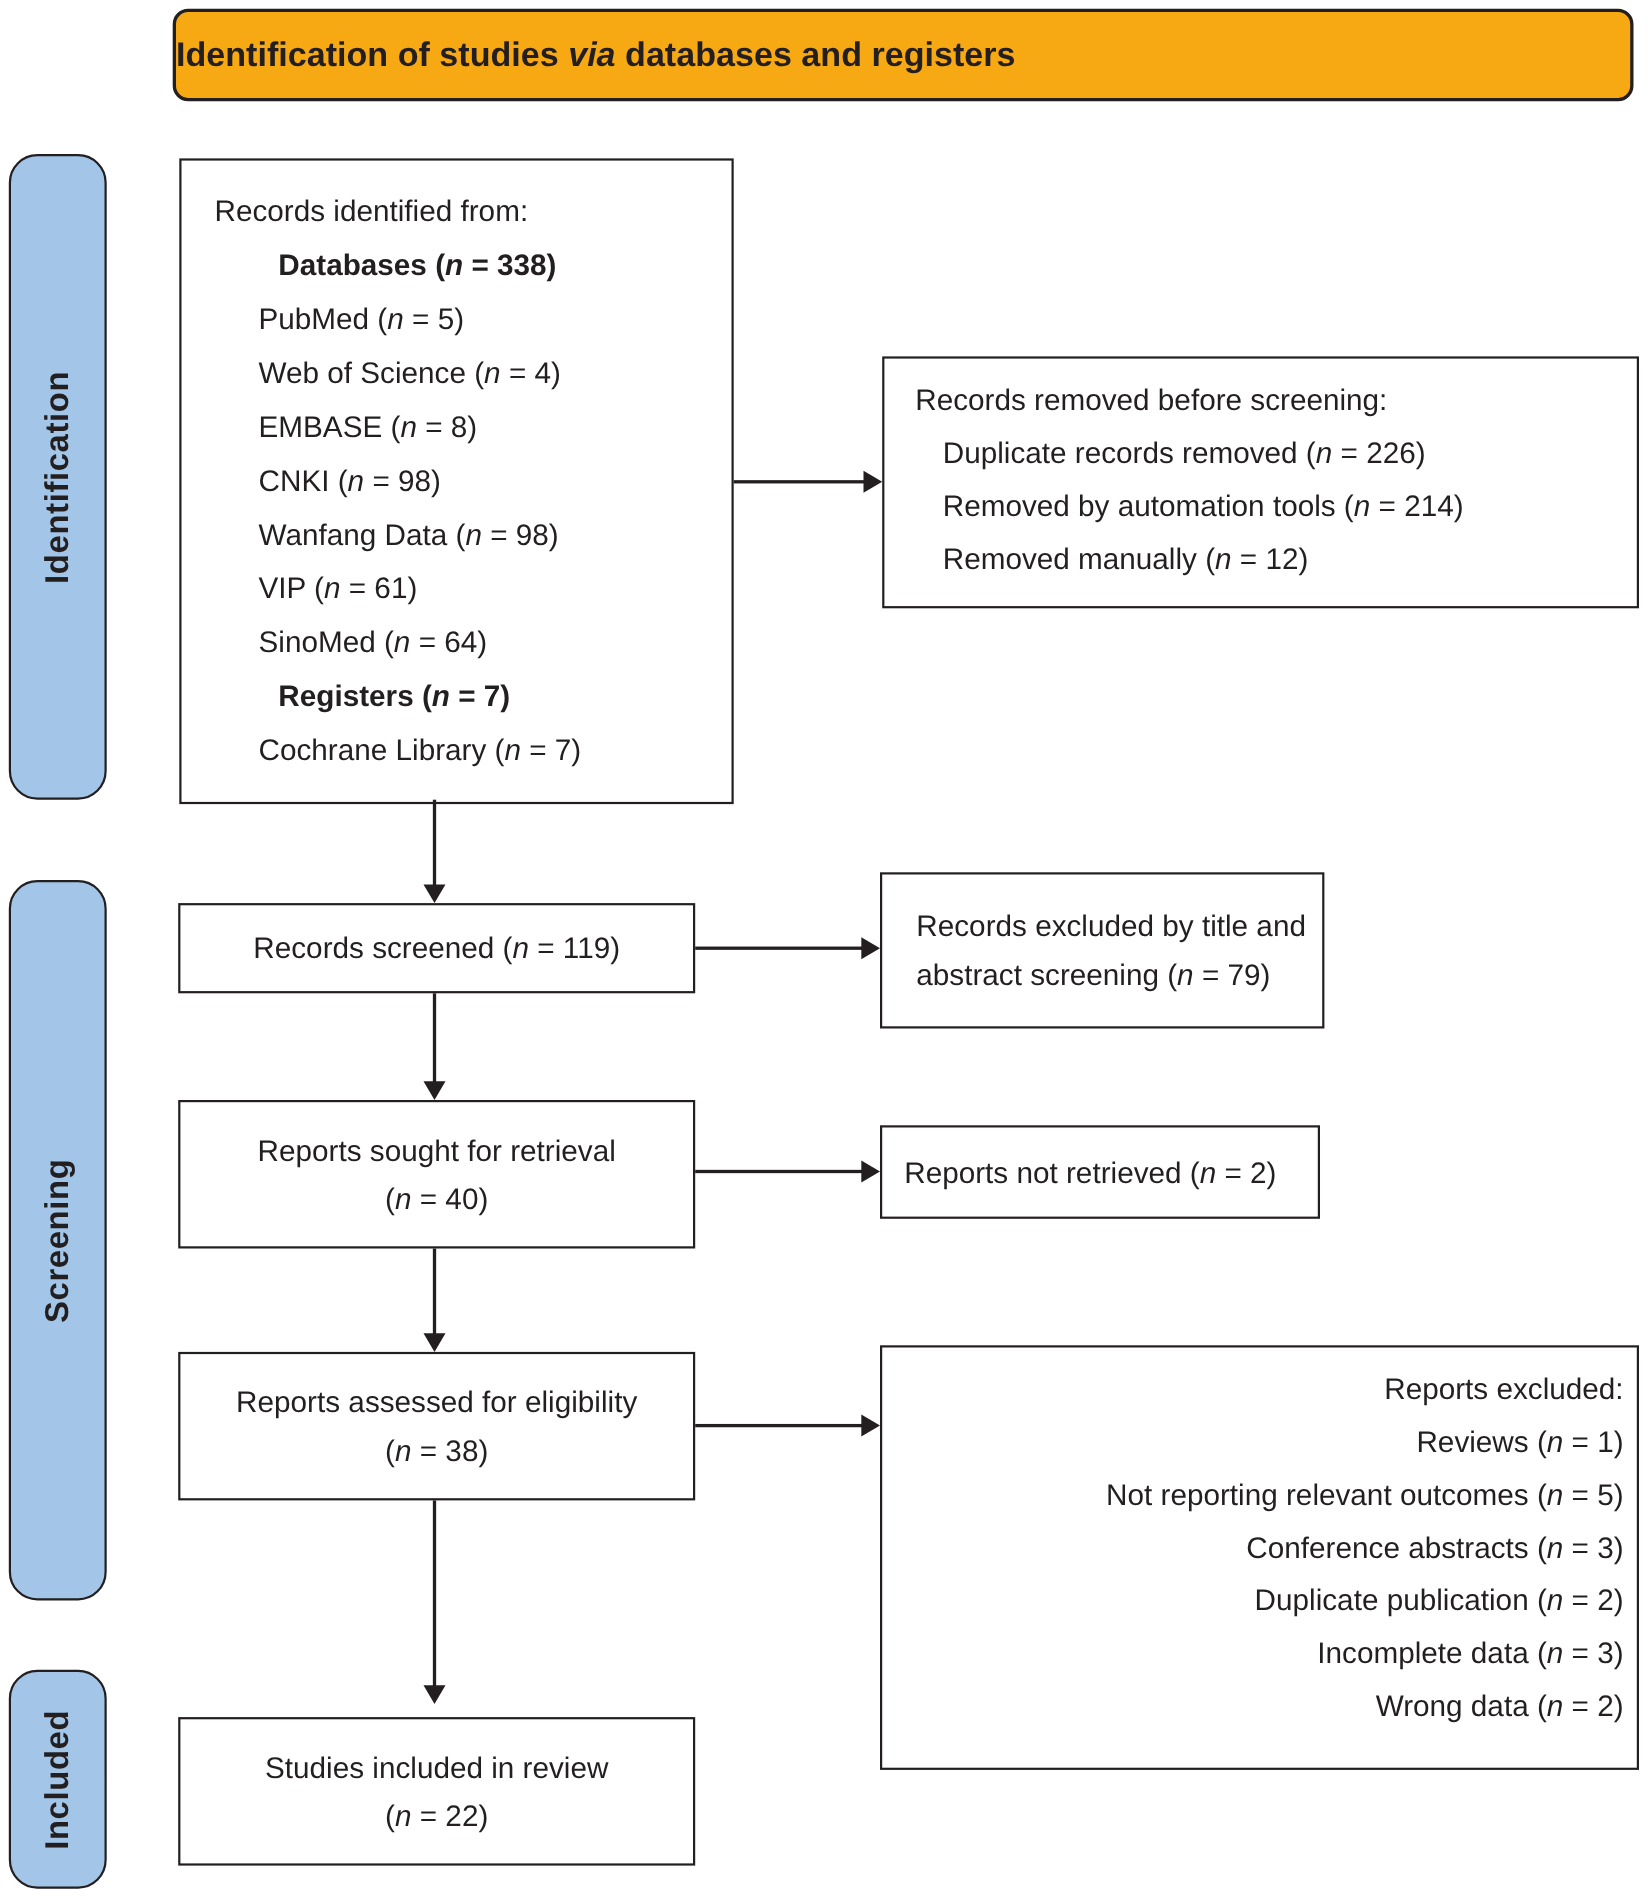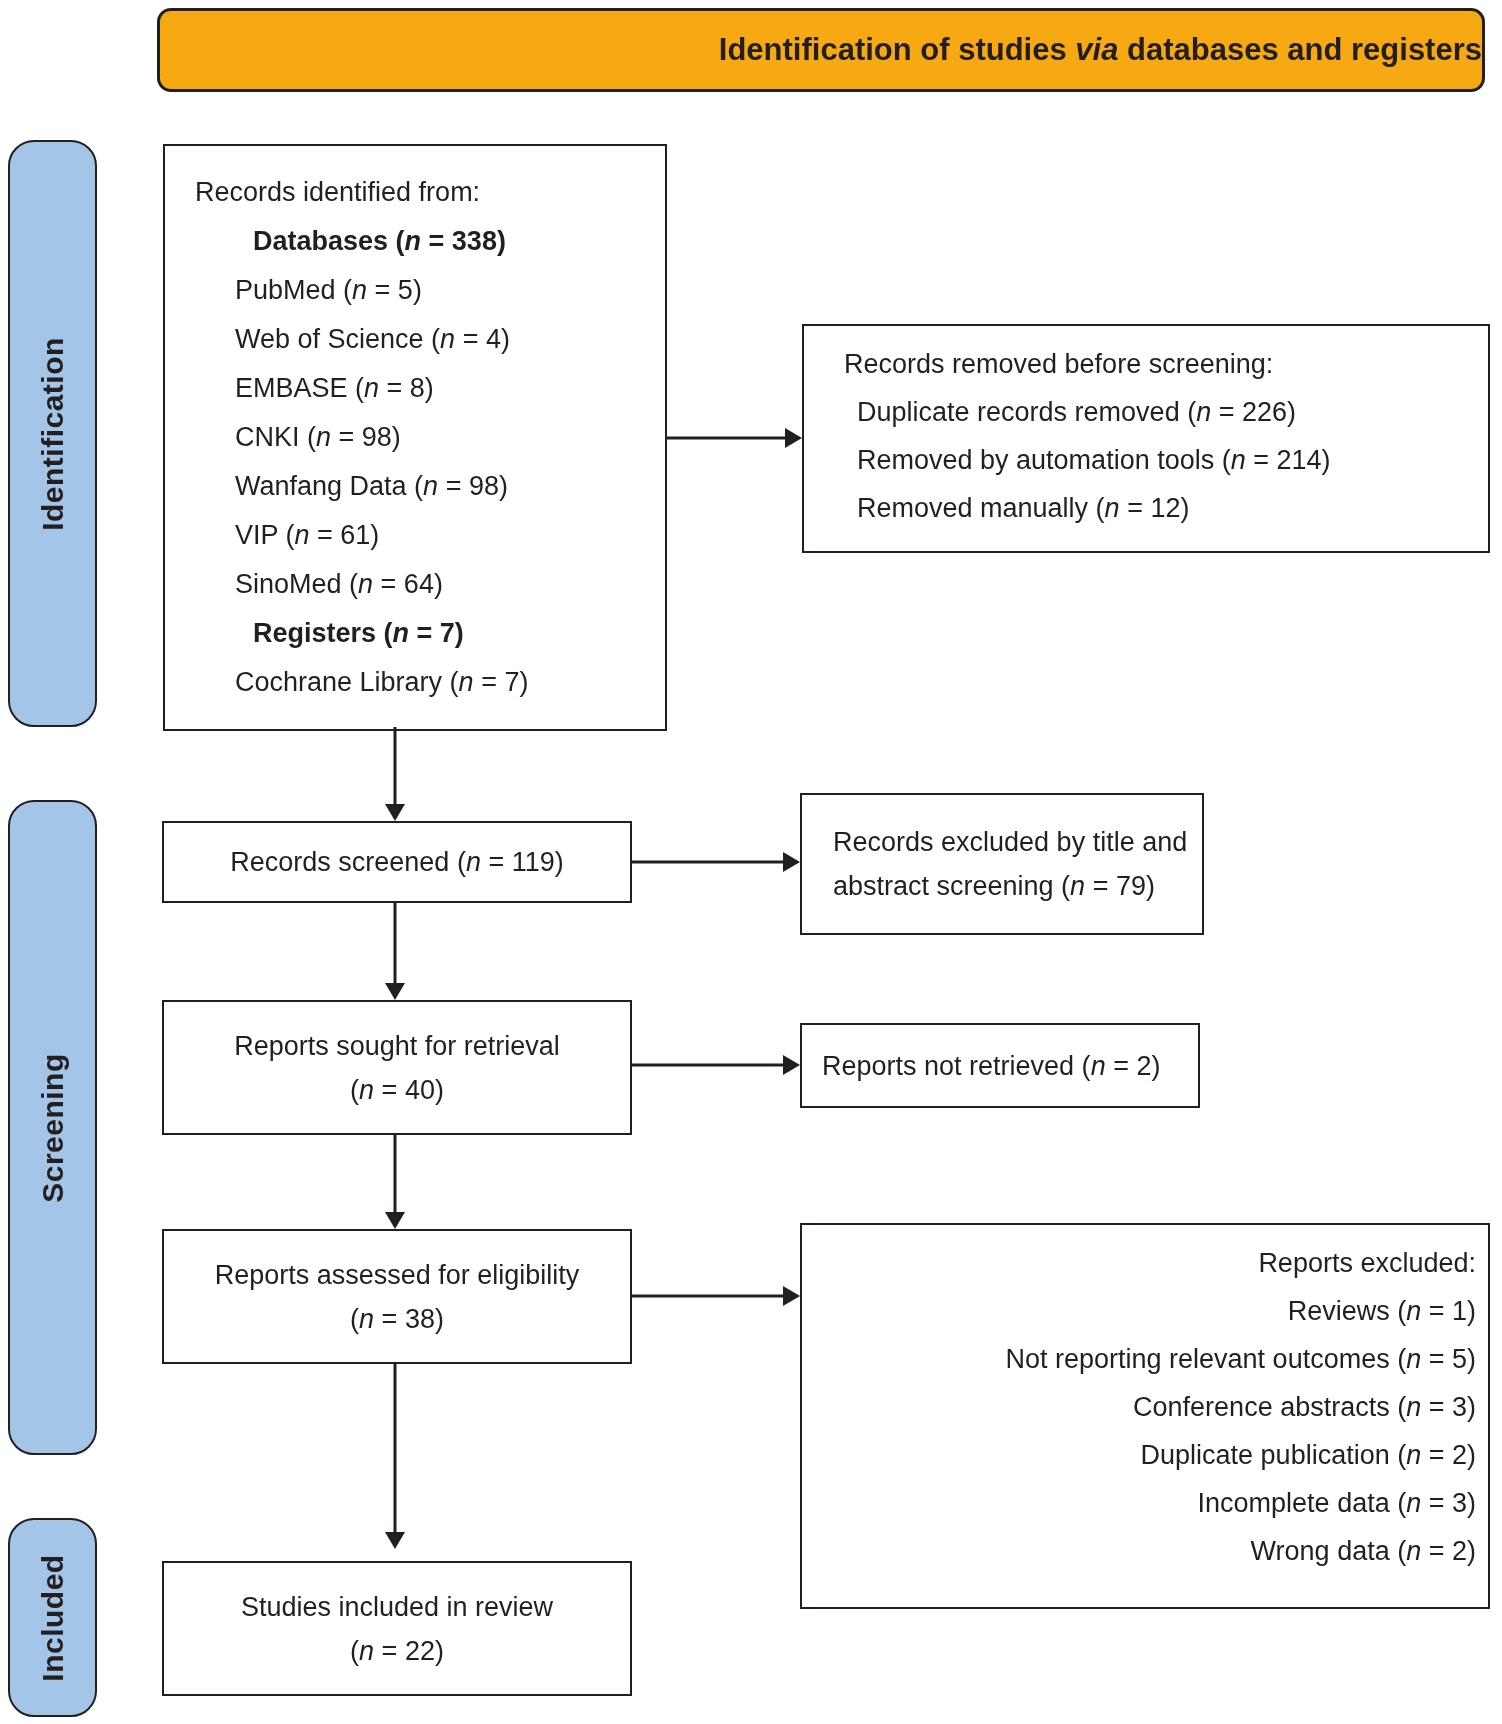--- a/index.html
+++ b/index.html
@@ -8,21 +8,21 @@
     --line:#231F20;
     --box-bg:#FFFFFF;
   }
   html,body{margin:0;padding:0;background:#fff;}
   body{font-family:"Liberation Sans", sans-serif;color:var(--line);}
   .canvas{position:relative;width:1502px;height:1724px;background:#fff;overflow:hidden;}
 
   .banner{
     position:absolute;left:157px;top:8px;width:1328px;height:84px;
     background:var(--banner-bg);border:3px solid var(--line);border-radius:14px;
-    display:flex;align-items:center;justify-content:flex-end;box-sizing:border-box;
+    display:flex;align-items:center;justify-content:flex-start;box-sizing:border-box;
     font-size:31px;font-weight:bold;
   }
 
   .stage{
     position:absolute;left:8px;width:89px;
     background:var(--sidebar-bg);border:2.5px solid var(--line);border-radius:26px;
     box-sizing:border-box;
   }
   .stage .vtext{
     position:absolute;left:50%;top:50%;
@@ -37,21 +37,21 @@
   .box.centered{display:flex;align-items:center;justify-content:center;text-align:center;line-height:44px;white-space:pre-line;}
   .box.leftpad{display:flex;flex-direction:column;justify-content:center;text-align:left;white-space:pre-line;line-height:44px;}
 
   .listbox .line{padding-left:30px;padding-right:12px;}
   .listbox{padding-top:22px;}
   .line.ind1{padding-left:52px;}
   .line.ind2{padding-left:70px;}
   .line.bold{font-weight:bold;margin-left:36px;}
 
   .listbox.tight{padding-top:14px;}
-  .listbox.tight .line{padding-left:40px;line-height:48px;}
+  .listbox.tight .line{padding-left:28px;line-height:48px;}
   .listbox.tight .line.ind1{padding-left:53px;}
 
   .varrow{position:absolute;width:20px;}
   .varrow .vline{position:absolute;left:50%;top:0;bottom:12px;width:3px;transform:translateX(-50%);background:var(--line);}
   .varrow .vhead{position:absolute;left:50%;bottom:0;transform:translateX(-50%);width:0;height:0;
     border-left:10px solid transparent;border-right:10px solid transparent;border-top:17px solid var(--line);}
   .harrow{position:absolute;height:20px;}
   .harrow .hline{position:absolute;top:50%;left:0;right:12px;height:3px;transform:translateY(-50%);background:var(--line);}
   .harrow .hhead{position:absolute;top:50%;right:0;transform:translateY(-50%);width:0;height:0;
     border-top:10px solid transparent;border-bottom:10px solid transparent;border-left:17px solid var(--line);}

